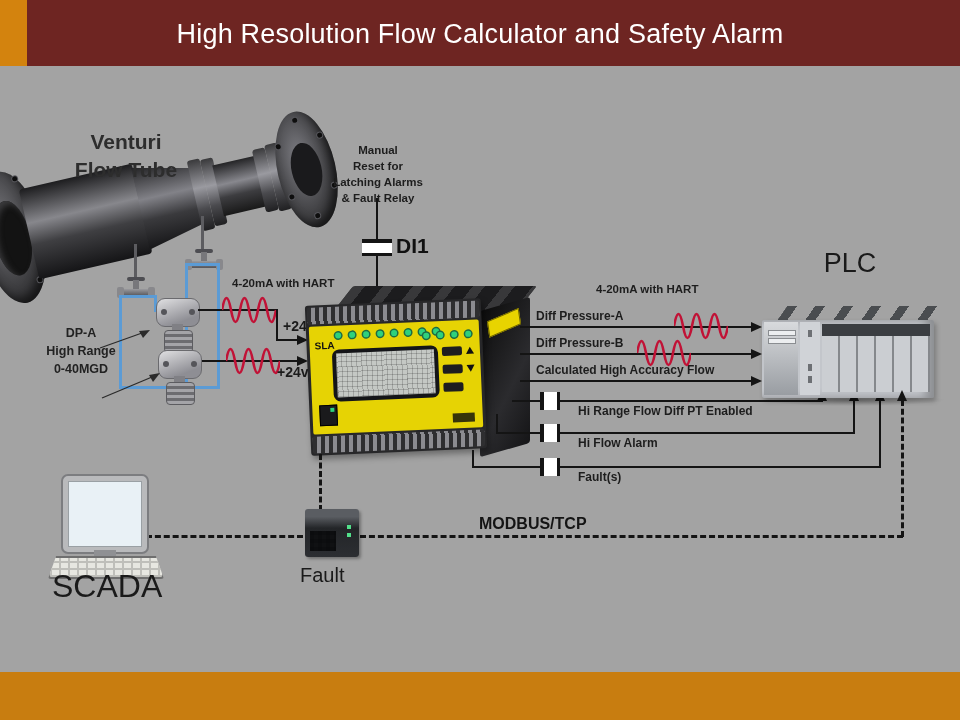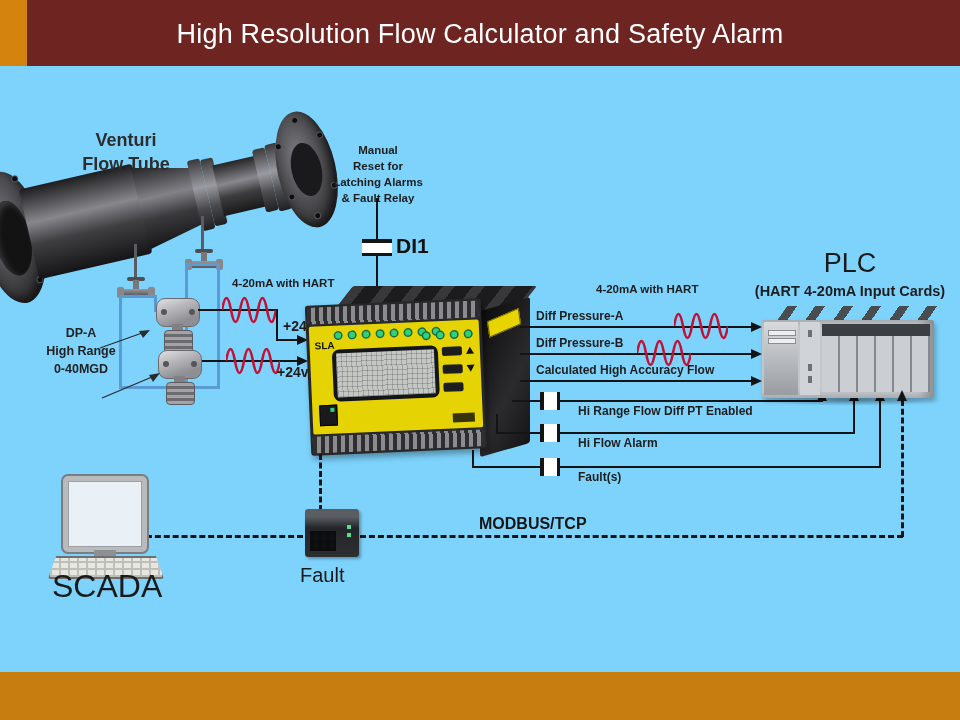--- a/index.html
+++ b/index.html
@@ -1,16 +1,16 @@
 <!DOCTYPE html>
 <html><head>
 <meta charset="utf-8">
 <style>
   html,body{margin:0;padding:0;background:#fff;}
-  #slide{position:relative;width:960px;height:720px;background:#7dd3fc;overflow:hidden;
+  #slide{position:relative;width:960px;height:720px;background:#a3a3a3;overflow:hidden;
          font-family:"Liberation Sans","DejaVu Sans",sans-serif;color:#1c1c1c;}
   
   #header{position:absolute;left:0;top:0;width:960px;height:66px;background:#6e2522;}
   #header-corner{position:absolute;left:0;top:0;width:27px;height:66px;background:#d3830e;}
   #slide-title{position:absolute;left:0;top:19px;width:960px;text-align:center;color:#ffffff;
                font-size:27px;font-weight:400;letter-spacing:.2px;}
   #footer{position:absolute;left:0;top:672px;width:960px;height:48px;background:#c87d10;}
   
   .hline{position:absolute;height:2px;background:#141414;}
   .vline{position:absolute;width:2px;background:#141414;}
@@ -117,21 +117,21 @@
                              repeating-linear-gradient(0deg,#bfbfba 0 2px,transparent 2px 7px);}
   #switch{position:absolute;left:305px;top:509px;width:54px;height:48px;border-radius:3px;
           background:linear-gradient(180deg,#5a5d62 0 16%,#232528 40%,#2c2e32);box-shadow:2px 2px 3px rgba(0,0,0,.3);}
   #switch .ports{position:absolute;left:5px;bottom:6px;width:26px;height:20px;
           background-image:repeating-linear-gradient(90deg,#d3d6d9 0 4px,transparent 4px 8px),
                            repeating-linear-gradient(0deg,#d3d6d9 0 4px,transparent 4px 8px);
           background-blend-mode:multiply;background-color:#101113;}
   #switch .led1,#switch .led2{position:absolute;right:8px;width:4px;height:4px;background:#52e08a;}
   #switch .led1{top:16px;} #switch .led2{top:24px;}
   
-  .t-ven{font-size:18px;font-weight:600;color:#2d2d2d;line-height:1.35;text-align:center;}
+  .t-ven{font-size:21px;font-weight:600;color:#2d2d2d;line-height:1.35;text-align:center;}
   .t-dp{font-size:12.5px;font-weight:700;text-align:center;line-height:1.45;color:#222;}
   .t-sm{font-size:11.5px;font-weight:700;text-align:center;line-height:1.4;color:#1d1d1d;}
   .t-di1{font-size:21px;font-weight:700;color:#111;}
   .t-hart{font-size:11.5px;font-weight:700;color:#1d1d1d;}
   .t-24{font-size:14px;font-weight:700;color:#1b1b1b;}
   .t-sig{font-size:12px;font-weight:700;color:#1d1d1d;}
   .t-plc{font-size:27px;font-weight:400;color:#1a1a1a;text-align:center;}
   .t-plcsub{font-size:14.5px;font-weight:700;color:#1d1d1d;text-align:center;}
   .t-big{font-size:32px;font-weight:400;color:#1a1a1a;}
   .t-mid{font-size:20px;font-weight:400;color:#1a1a1a;}
@@ -344,21 +344,20 @@
   <div class="hline" style="left:472px;top:466px;width:409px;"></div>
   <div class="nc" style="left:540px;top:458px;">
       <div class="bar"></div>
       <div class="bar"></div>
     </div>
   <div class="vline" style="left:879px;top:401px;height:66px;"></div>
   <div class="arr-u" style="left:875px;top:390px;"></div>
   <div class="lbl t-sig" style="left:578px;top:470px;">Fault(s)</div>
 
   <div class="lbl t-plc" style="left:790px;top:248px;width:120px;">PLC</div>
-  <div class="lbl t-plcsub" style="left:740px;top:283px;width:220px;">(HART 4-20mA Input Cards)</div>
   <div id="plc">
     <div class="plc-shadow"></div>
     <div class="plc-top"></div>
     <div class="plc-body">
       <div class="psu">
         <div class="slot" style="top:8px;"></div>
           <div class="slot" style="top:16px;"></div>
       </div>
       <div class="cpu">
         <div class="dot" style="top:8px;"></div>

